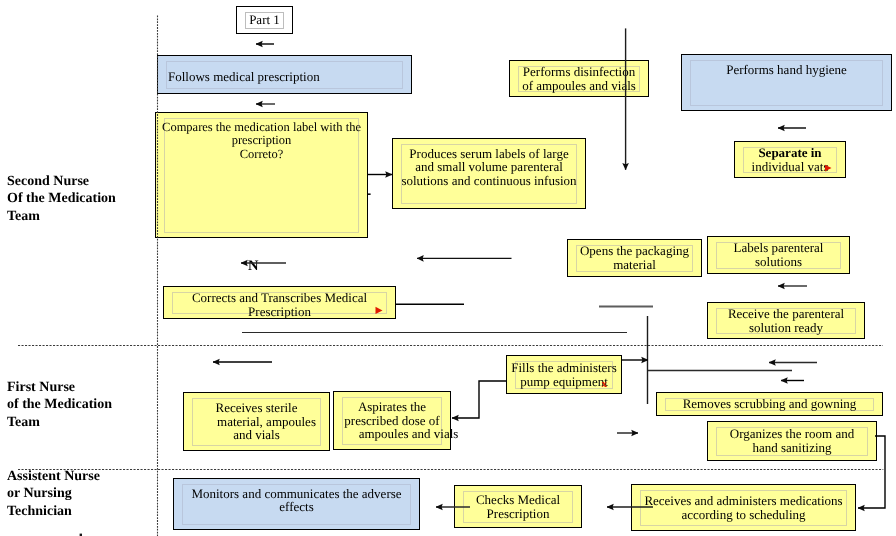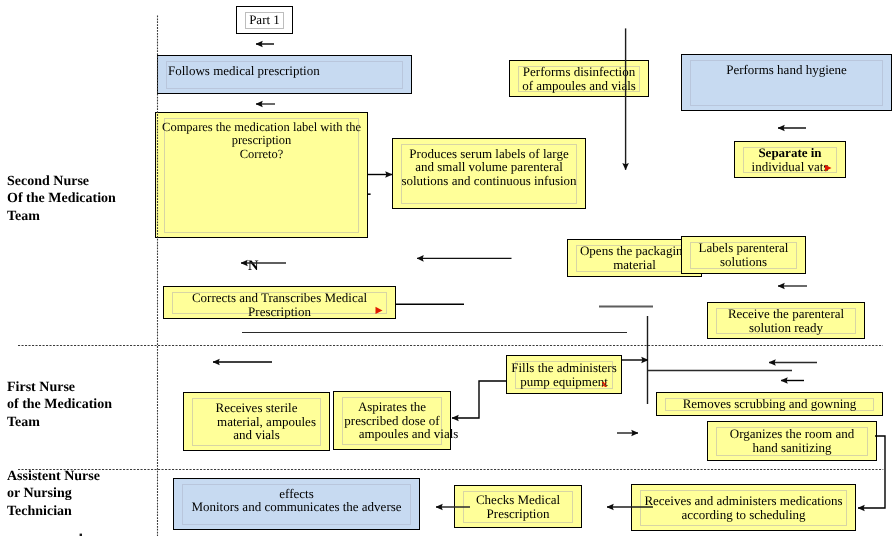--- a/index.html
+++ b/index.html
@@ -16,21 +16,21 @@
   .yellow{background:#ffff99;}
   .yellow > .inner{border-color:#d8d5a4;}
   .blue{background:#c7daf1;}
   .blue > .inner{border-color:#b9c6dc;}
   .white{background:#fff;}
   .white > .inner{border-color:#bdbdbd;}
 
   .al-t > .inner{align-items:flex-start;}
   .al-t > .inner > .txt{margin-top:2px;}
   .al-tl > .inner{align-items:flex-start;justify-content:flex-start;}
-  .al-tl > .inner > .txt{margin-top:2px;text-align:left;}
+  .al-tl > .inner > .txt{margin-top:8px;text-align:left;}
 
   svg.overlay{position:absolute;left:0;top:0;width:896px;height:536px;pointer-events:none;}
 </style>
 </head>
 <body>
 
 <div id="stage">
 
   <div class="lane-label" style="left:7px;top:173px;"><span>Second Nurse</span><br><span>Of the Medication</span><br><span>Team</span></div>
 
@@ -94,21 +94,21 @@
       </div>
     </div>
   <div class="box yellow" style="left:567px;top:239px;width:135px;height:38px;">
       <div class="inner">
         <div class="txt">
           <span style="display:block;">Opens the packaging</span>
           <span style="display:block;">material</span>
         </div>
       </div>
     </div>
-  <div class="box yellow" style="left:681px;top:236px;width:125px;height:38px;">
+  <div class="box yellow" style="left:707px;top:236px;width:143px;height:38px;">
       <div class="inner">
         <div class="txt">
           <span style="display:block;">Labels parenteral</span>
           <span style="display:block;">solutions</span>
         </div>
       </div>
     </div>
   <div class="box yellow" style="left:163px;top:286px;width:233px;height:33px;">
       <div class="inner">
         <div class="txt" style="margin-top:4px;">
@@ -162,22 +162,22 @@
       <div class="inner">
         <div class="txt">
           <span style="display:block;">Organizes the room and</span>
           <span style="display:block;">hand sanitizing</span>
         </div>
       </div>
     </div>
   <div class="box blue al-t" style="left:173px;top:478px;width:247px;height:52px;">
       <div class="inner">
         <div class="txt">
+          <span style="display:block;">Monitors and communicates the adverse</span>
           <span style="display:block;">effects</span>
-          <span style="display:block;">Monitors and communicates the adverse</span>
         </div>
       </div>
     </div>
   <div class="box yellow" style="left:454px;top:485px;width:128px;height:43px;">
       <div class="inner">
         <div class="txt">
           <span style="display:block;">Checks Medical</span>
           <span style="display:block;">Prescription</span>
         </div>
       </div>

